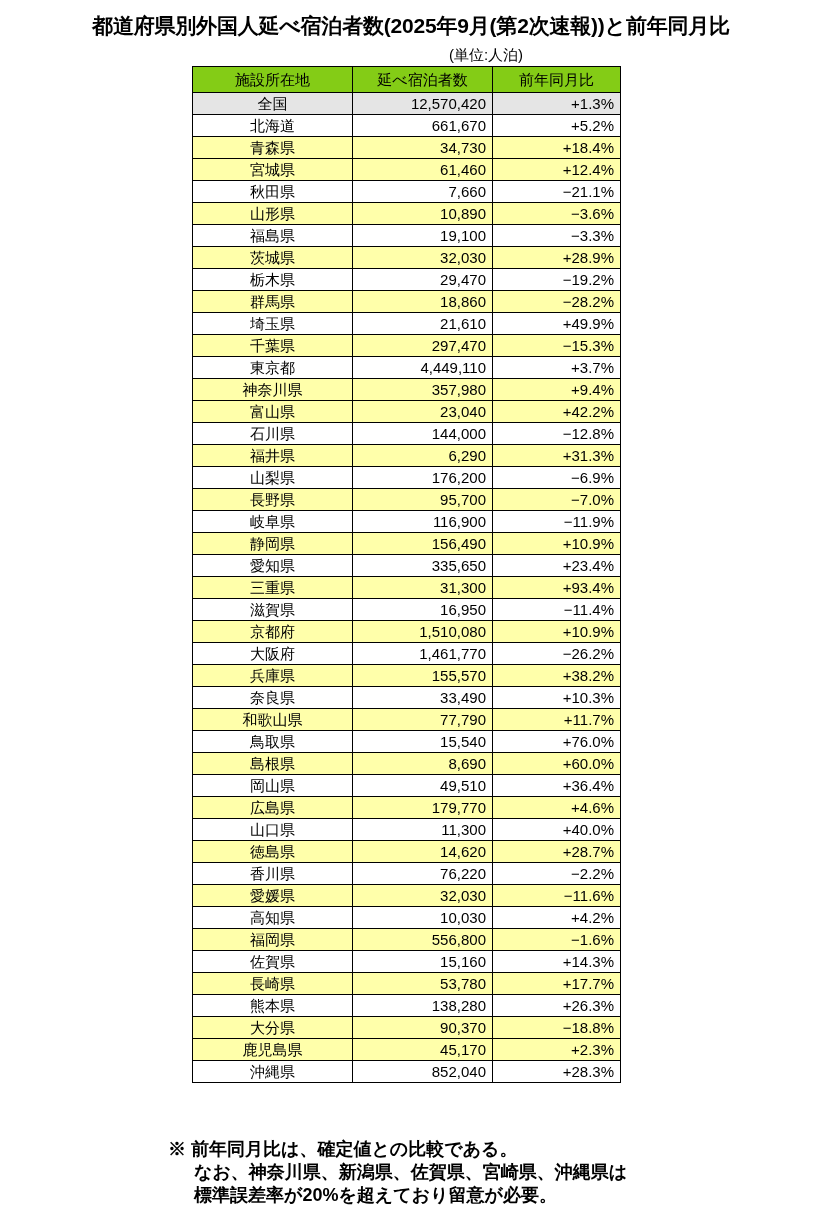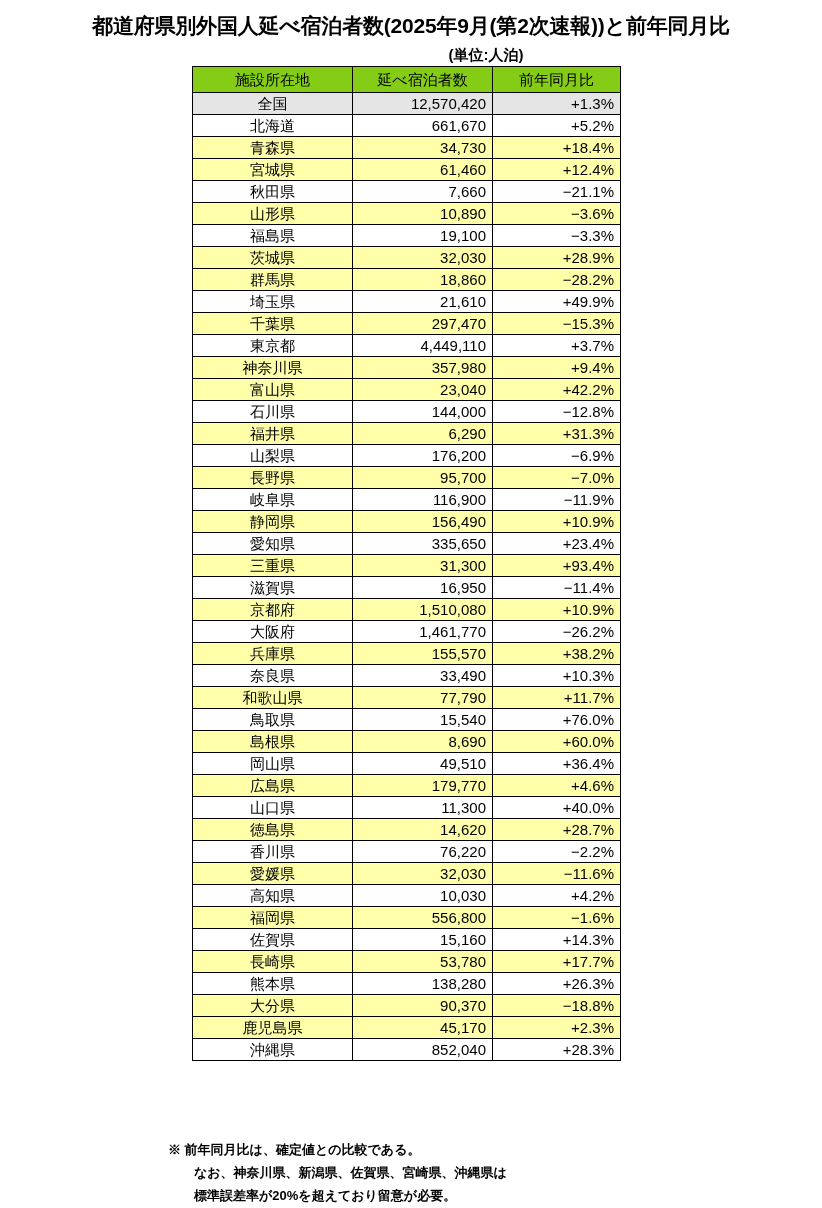--- a/index.html
+++ b/index.html
@@ -37,21 +37,20 @@
     position: absolute;
     top: 46px;
     left: 0;
     width: 822px;
     text-align: center;
     font-size: 15px;
   }
   .unit-inner {
     display: inline-block;
     margin-left: 150px;
-    font-weight: bold;
   }
   table.stat {
     position: absolute;
     top: 66px;
     left: 192px;
     border-collapse: collapse;
     table-layout: fixed;
     font-size: 15px;
     background: #ffffff;
   }
@@ -84,21 +83,21 @@
   }
   tr.total td.name,
   tr.total td.val,
   tr.total td.yoy {
     background: #e5e5e5;
   }
   .note {
     position: absolute;
     top: 1138px;
     left: 168px;
-    font-size: 13px;
+    font-size: 18px;
     font-weight: bold;
     line-height: 23px;
     white-space: nowrap;
   }
   .note .l2, .note .l3 {
     padding-left: 26px;
   }
 </style>
 </head>
 <body>
@@ -158,20 +157,25 @@
         <tr>
           <td class="name">福島県</td>
           <td class="val">19,100</td>
           <td class="yoy">−3.3%</td>
         </tr>
         <tr class="hl">
           <td class="name">茨城県</td>
           <td class="val">32,030</td>
           <td class="yoy">+28.9%</td>
         </tr>
+        <tr>
+          <td class="name">栃木県</td>
+          <td class="val">29,470</td>
+          <td class="yoy">−19.2%</td>
+        </tr>
         <tr class="hl">
           <td class="name">群馬県</td>
           <td class="val">18,860</td>
           <td class="yoy">−28.2%</td>
         </tr>
         <tr>
           <td class="name">埼玉県</td>
           <td class="val">21,610</td>
           <td class="yoy">+49.9%</td>
         </tr>

